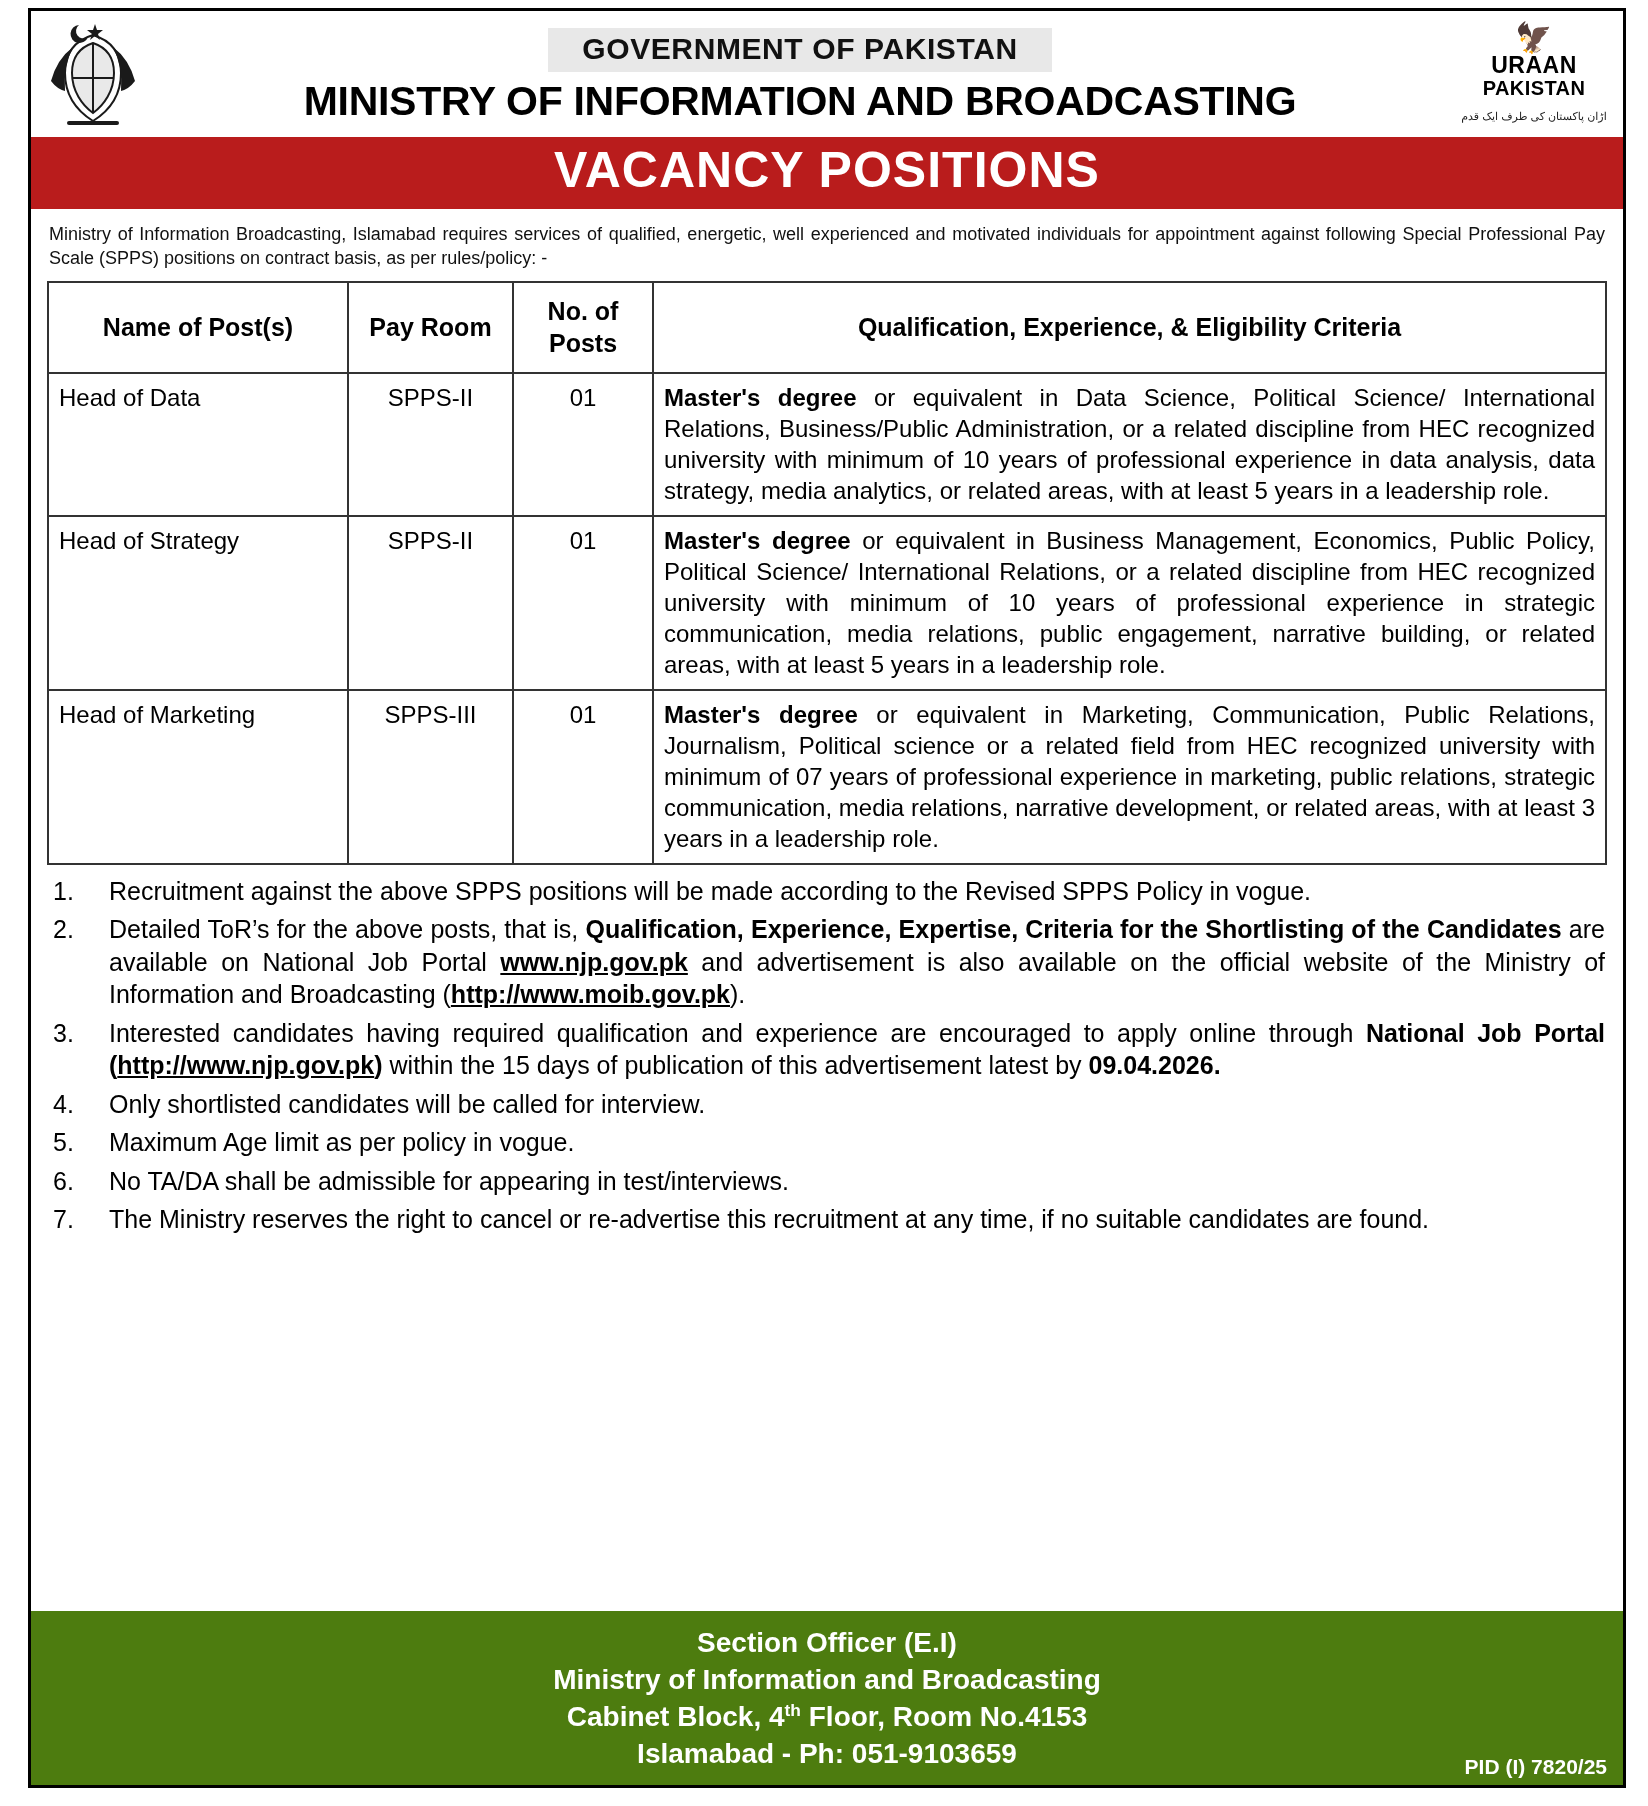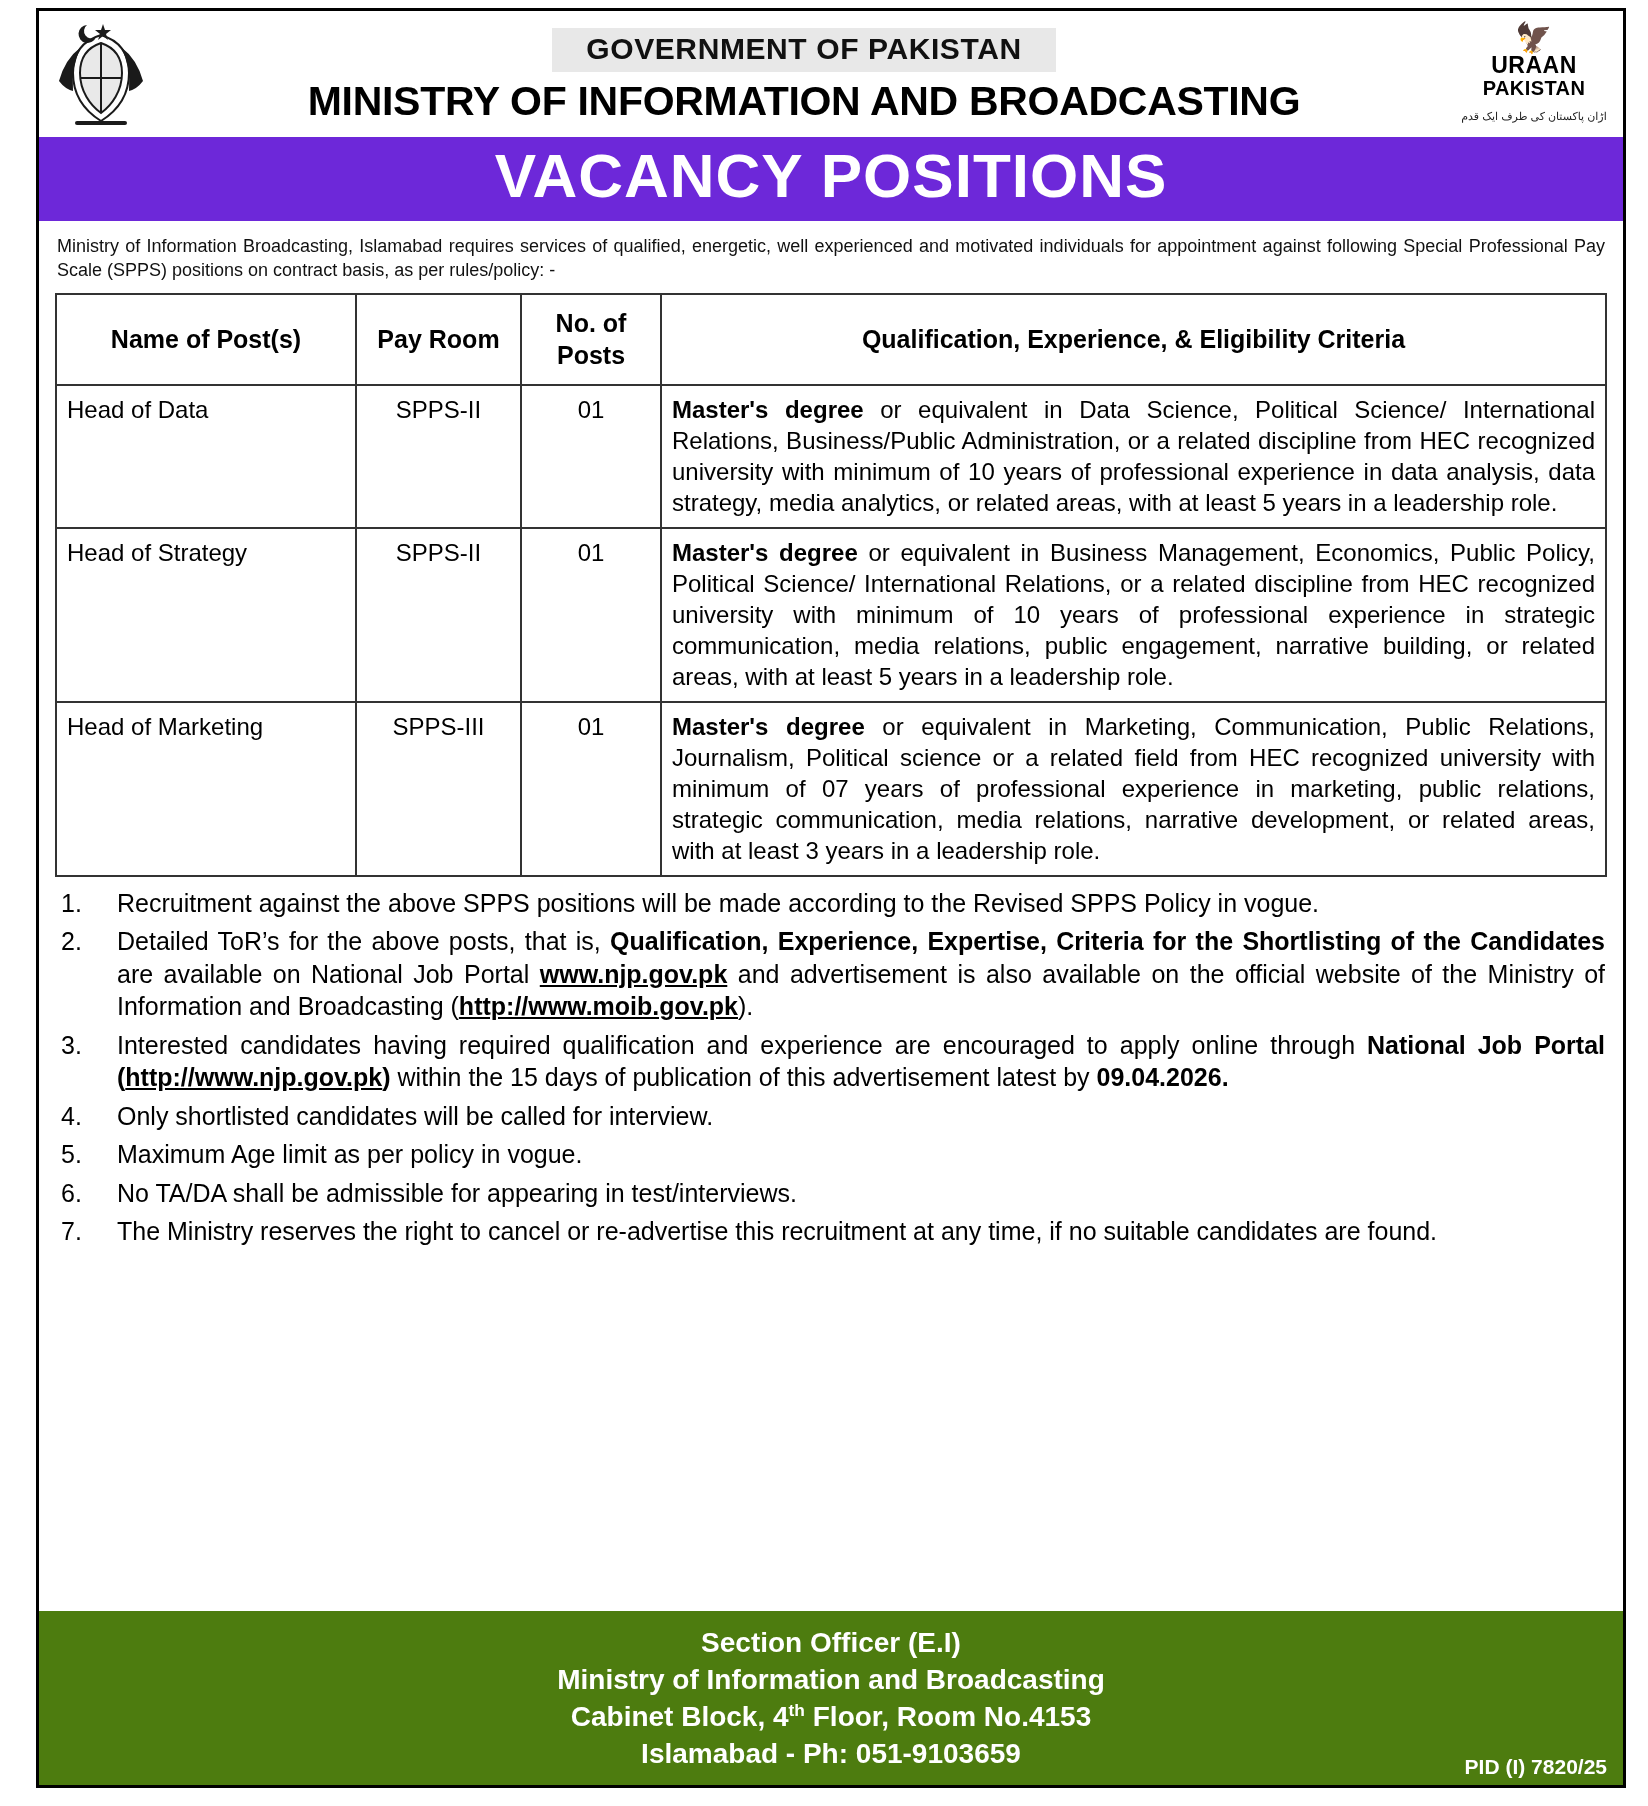--- a/index.html
+++ b/index.html
@@ -12,21 +12,21 @@
     height: 1806px;
     font-family: "Liberation Sans", sans-serif;
     color: #000;
   }
   .page {
     position: relative;
     width: 1648px;
     height: 1806px;
     background: #ffffff;
     box-sizing: border-box;
-    padding: 8px 22px 0 36px;
+    padding: 8px 22px 0 28px;
   }
   .ad-frame {
     border: 3px solid #000;
     width: 100%;
     height: 1780px;
     box-sizing: border-box;
     background: #fff;
     display: flex;
     flex-direction: column;
   }
@@ -92,24 +92,24 @@
   }
   .uraan .u3 {
     font-size: 11px;
     line-height: 14px;
     margin-top: 10px;
     color: #222;
   }
 
   
   .title-bar {
-    background: #6d28d9;
+    background: #b91c1c;
     color: #fff;
     text-align: center;
-    font-size: 62px;
+    font-size: 50px;
     font-weight: bold;
     letter-spacing: 1px;
     padding: 8px 0 14px 0;
     margin: 4px 0 0 0;
     line-height: 1;
   }
 
   
   .intro {
     font-size: 18px;

